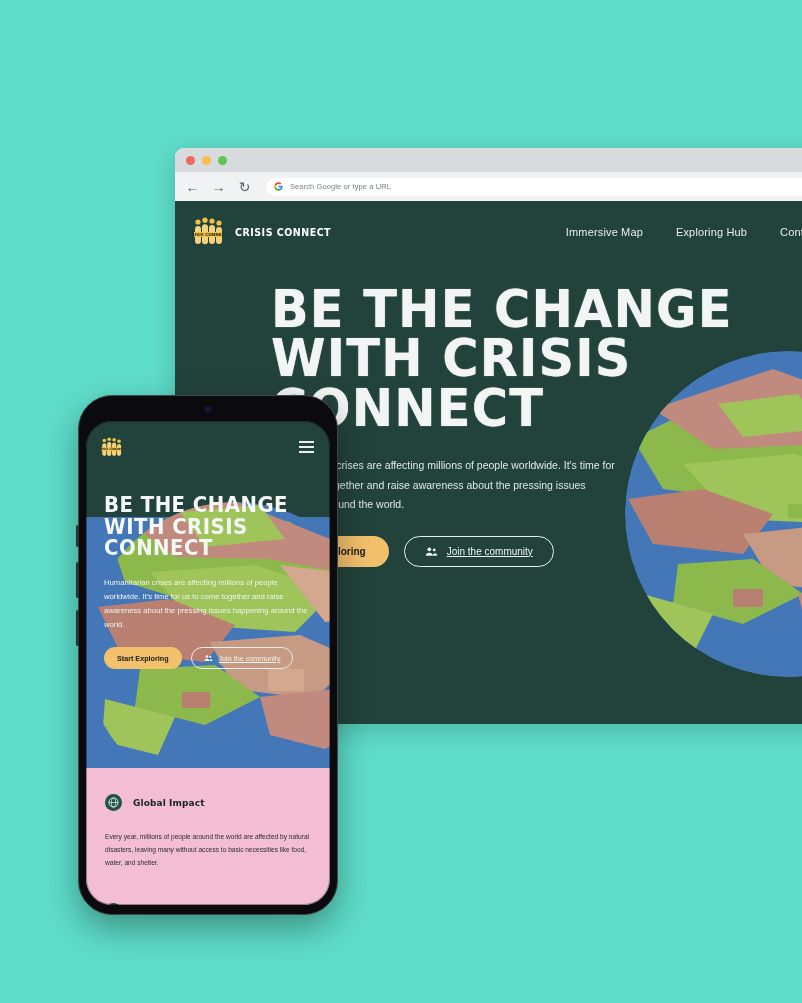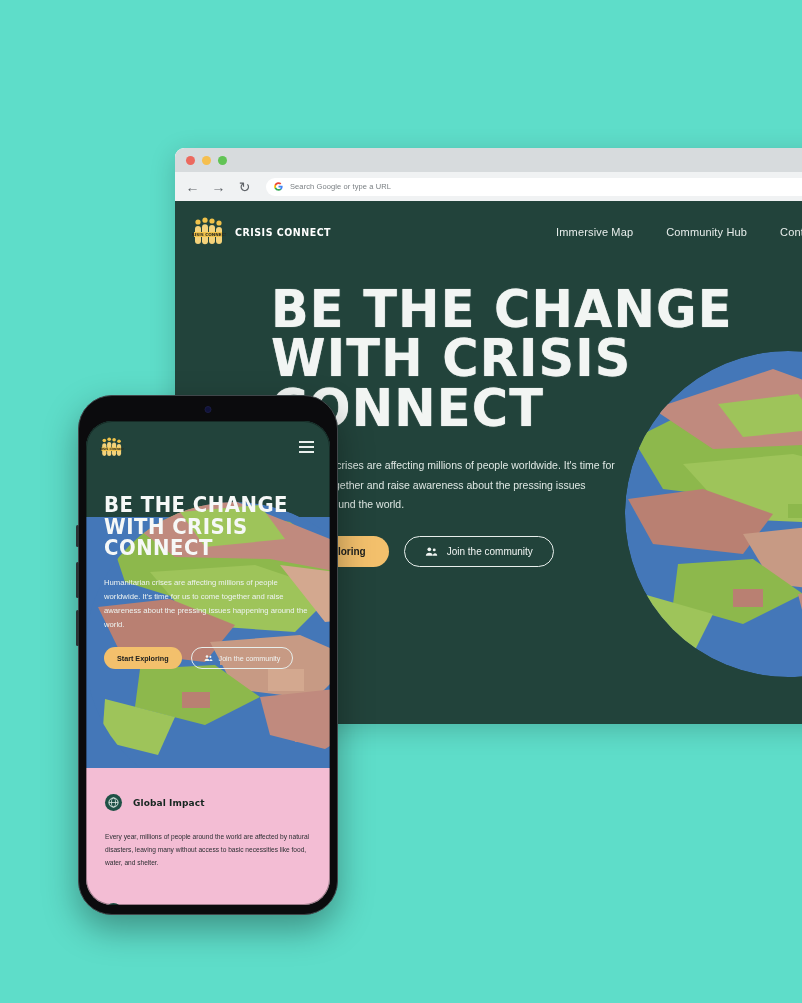--- a/index.html
+++ b/index.html
@@ -103,20 +103,21 @@
     font-size: 10px; white-space: nowrap;
   }
   .btn-primary {
     background: #f3c06c; color: #20211f; font-weight: 600;
     height: 31px; padding: 0 23px; border: none;
   }
   .btn-outline {
     background: transparent; color: #f0f4f2;
     height: 31px; padding: 0 20px;
     border: 1.1px solid #e8efec;
+    text-decoration: underline;
   }
   .people-ico { flex: none; width: 13px; height: 11px; }
 
   
   #phone {
     position: absolute; left: 78px; top: 395px;
     width: 260px; height: 520px; z-index: 20;
   }
   #phone-body {
     position: absolute; inset: 0;
@@ -268,21 +269,21 @@
             <rect x="17" y="8" width="6" height="19" rx="3" fill="#f4d27a"></rect>
           <circle cx="27" cy="6" r="2.6" fill="#f0c24a"></circle>
             <rect x="24" y="10" width="6" height="17" rx="3" fill="#f4d27a"></rect>
           <rect x="2" y="15" width="28" height="5" fill="#f0c24a"></rect>
           <text x="16" y="19" font-size="4.2" font-family="DejaVu Sans, sans-serif" font-weight="700" fill="#2a2a20" text-anchor="middle">CRISIS CONNECT</text>
         </svg>
         <span class="brand-name">CRISIS CONNECT</span>
       </div>
       <nav id="site-nav">
         <a class="nav-link" href="#">Immersive Map</a>
-        <a class="nav-link" href="#">Community Hub</a>
+        <a class="nav-link" href="#">Exploring Hub</a>
         <a class="nav-link" href="#">Contact</a>
       </nav>
     </header>
 
     <section id="hero">
       <h1 id="hero-title">BE THE CHANGE
 WITH CRISIS
 CONNECT</h1>
       <p id="hero-sub">Humanitarian crises are affecting millions of people worldwide. It's time for us to come together and raise awareness about the pressing issues happening around the world.</p>
       <div id="hero-actions">

